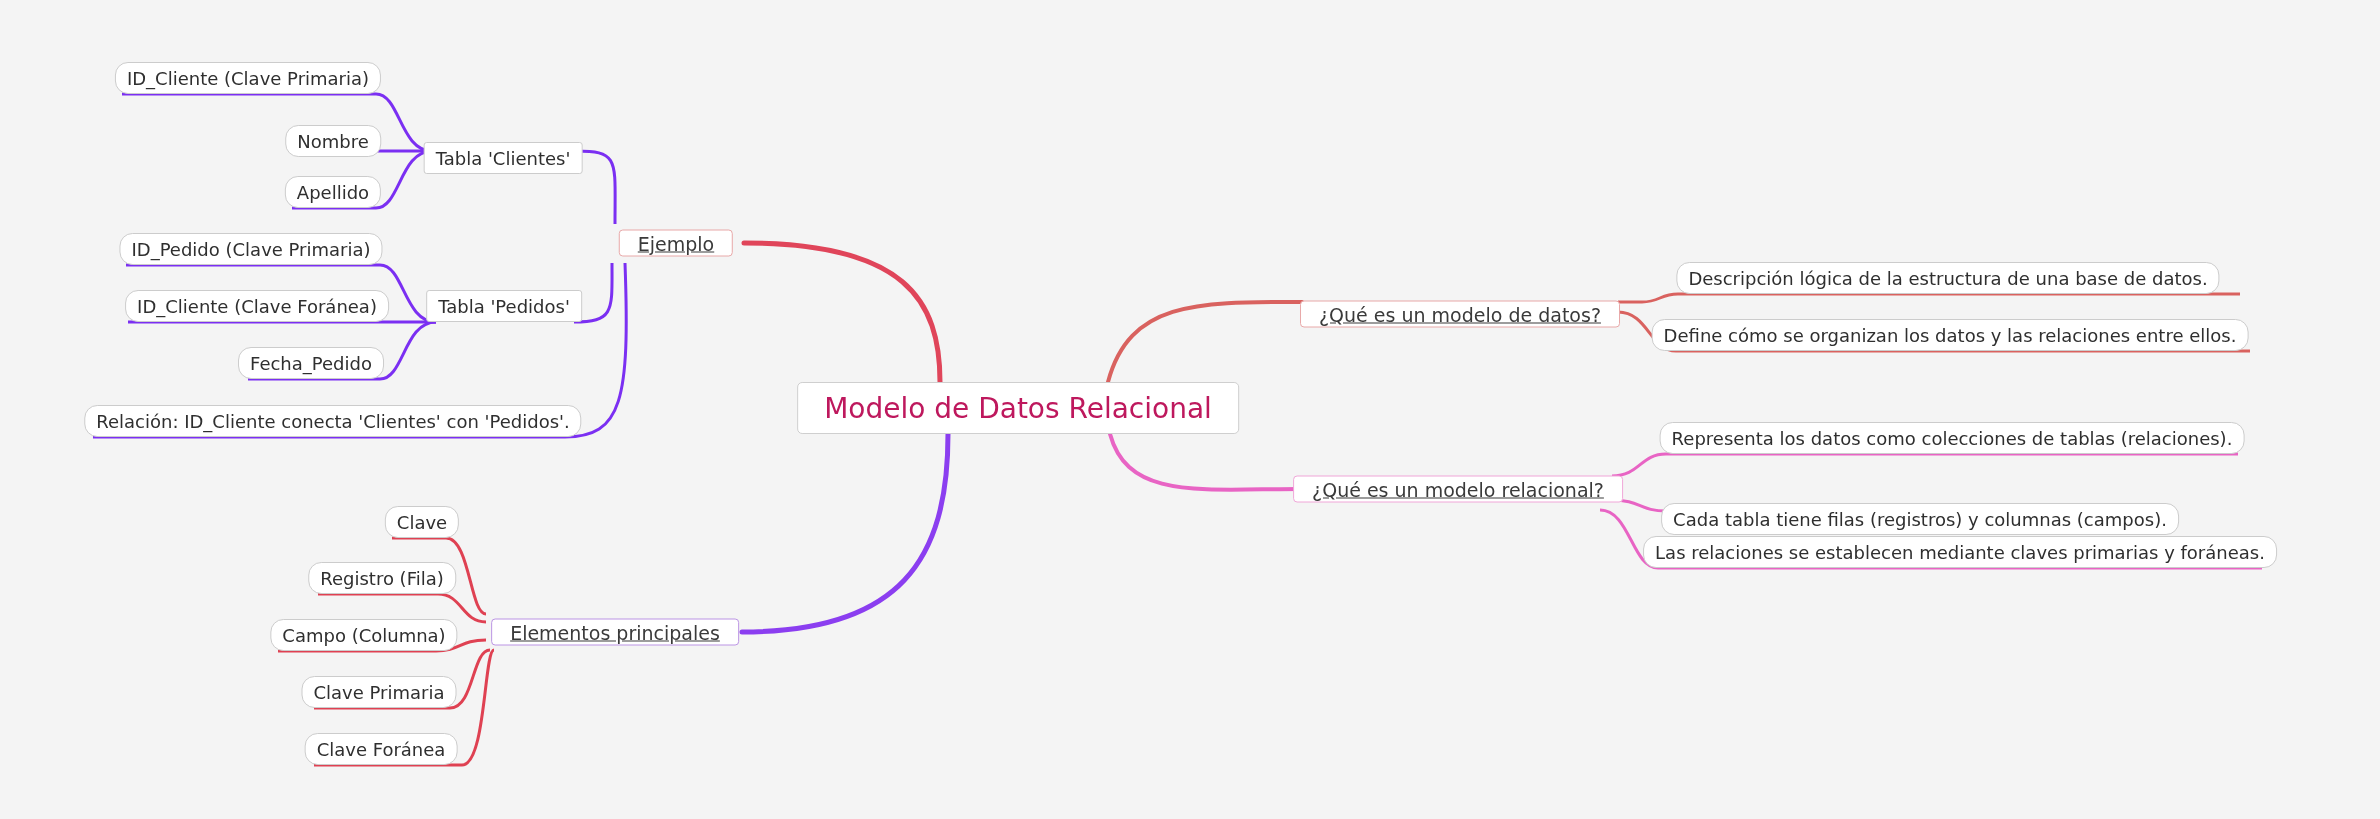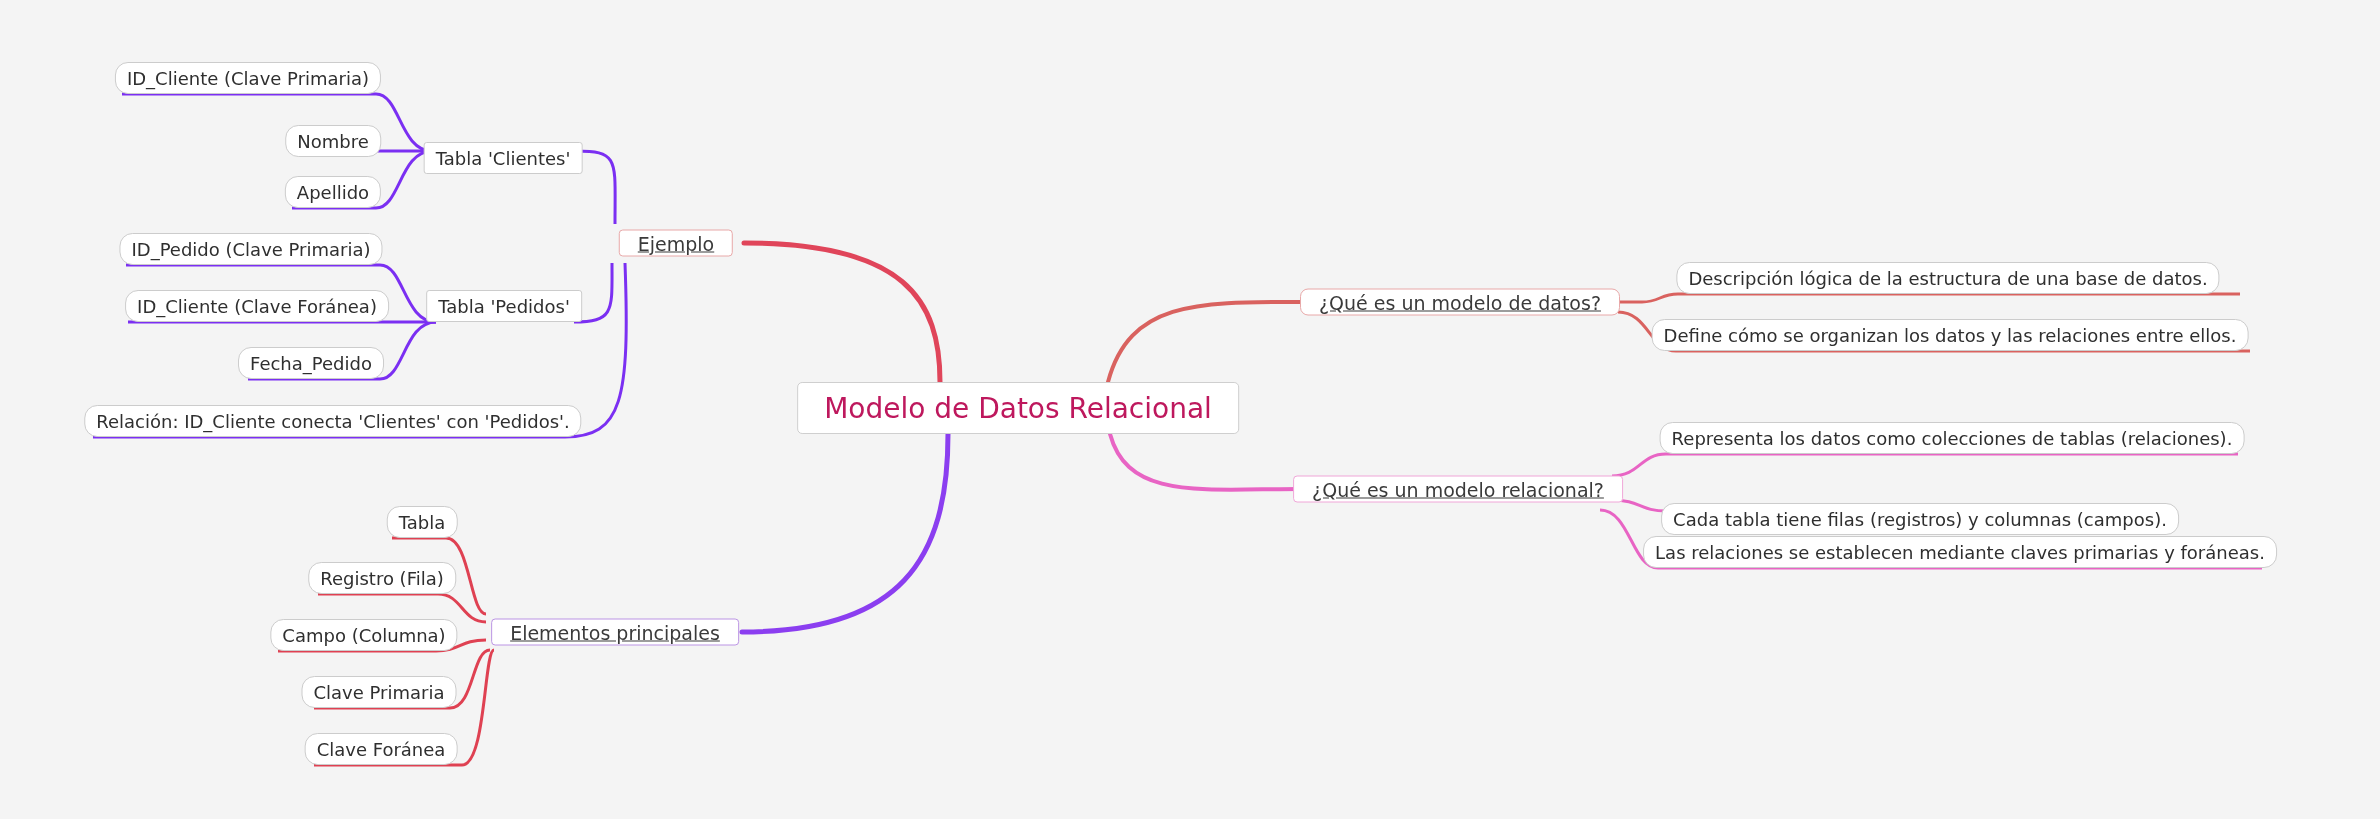--- a/index.html
+++ b/index.html
@@ -158,36 +158,36 @@
   </div>
 
   <div class="node node-leaf" style="left:333px; top:421px;">
     <span>Relación: ID_Cliente conecta 'Clientes' con 'Pedidos'.</span>
   </div>
 
   <div class="node node-branch purple" style="left:615px; top:632px;">
     <span>Elementos principales</span>
   </div>
   <div class="node node-leaf" style="left:422px; top:522px;">
-    <span>Tabla</span>
+    <span>Clave</span>
   </div>
   <div class="node node-leaf" style="left:382px; top:578px;">
     <span>Registro (Fila)</span>
   </div>
   <div class="node node-leaf" style="left:364px; top:635px;">
     <span>Campo (Columna)</span>
   </div>
   <div class="node node-leaf" style="left:379px; top:692px;">
     <span>Clave Primaria</span>
   </div>
   <div class="node node-leaf" style="left:381px; top:749px;">
     <span>Clave Foránea</span>
   </div>
 
-  <div class="node node-branch" style="left:1460px; top:302px;border-radius:8px;">
+  <div class="node node-branch" style="left:1460px; top:314px;">
     <span>¿Qué es un modelo de datos?</span>
   </div>
   <div class="node node-leaf" style="left:1948px; top:278px;">
     <span>Descripción lógica de la estructura de una base de datos.</span>
   </div>
   <div class="node node-leaf" style="left:1950px; top:335px;">
     <span>Define cómo se organizan los datos y las relaciones entre ellos.</span>
   </div>
 
   <div class="node node-branch pink" style="left:1458px; top:489px;">

